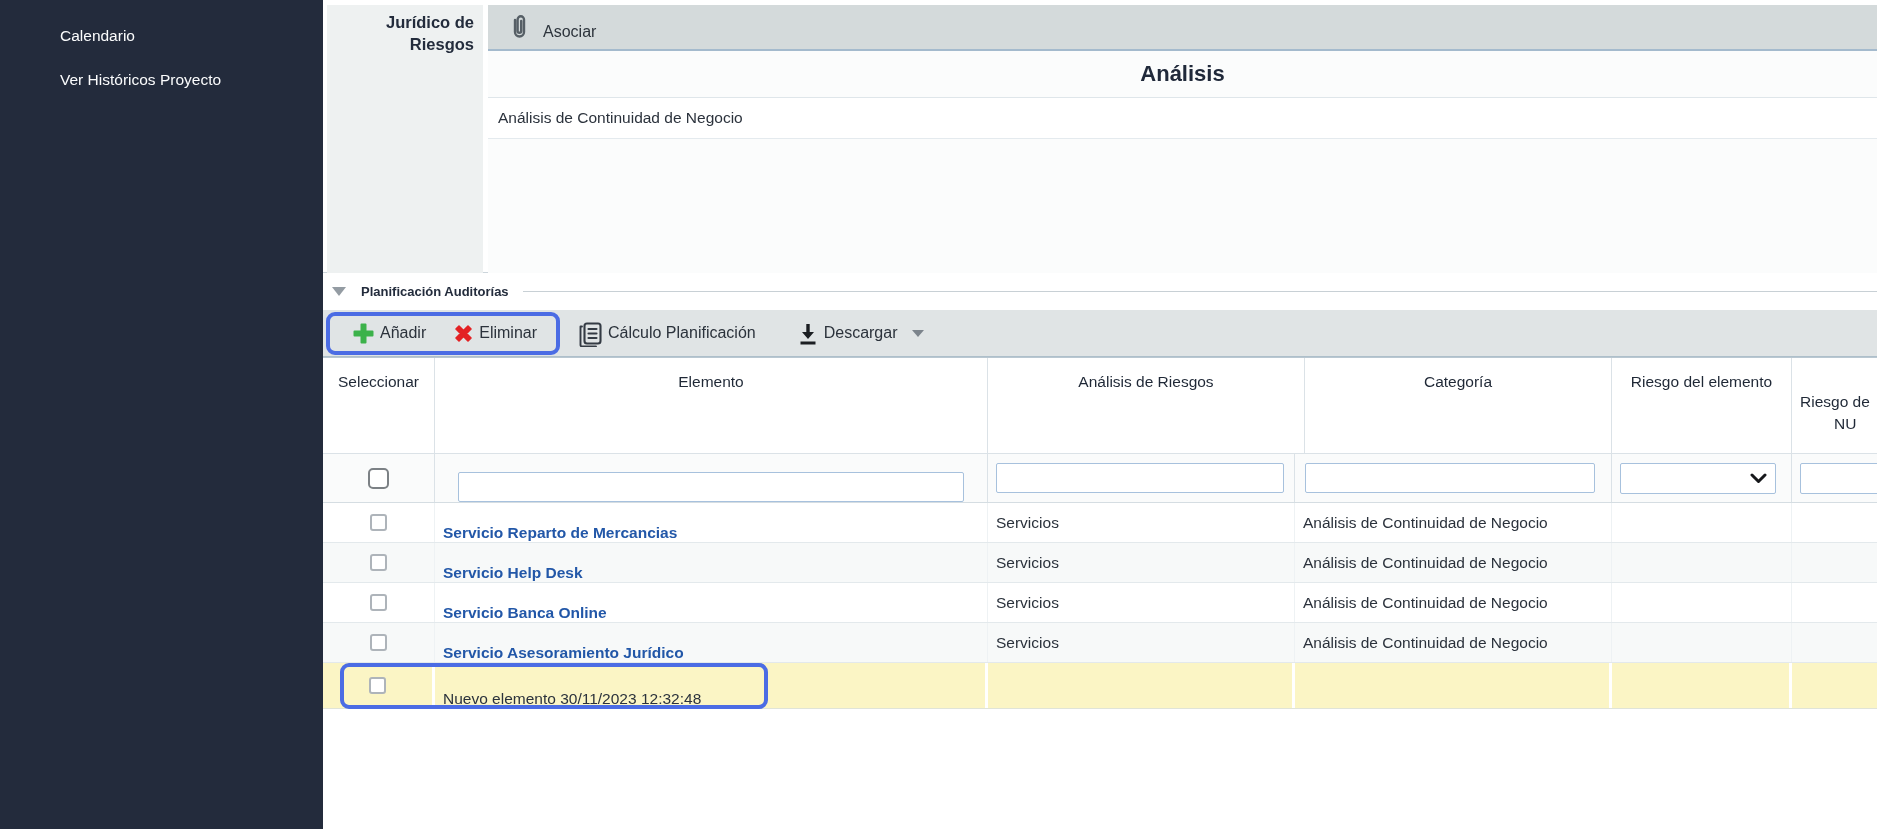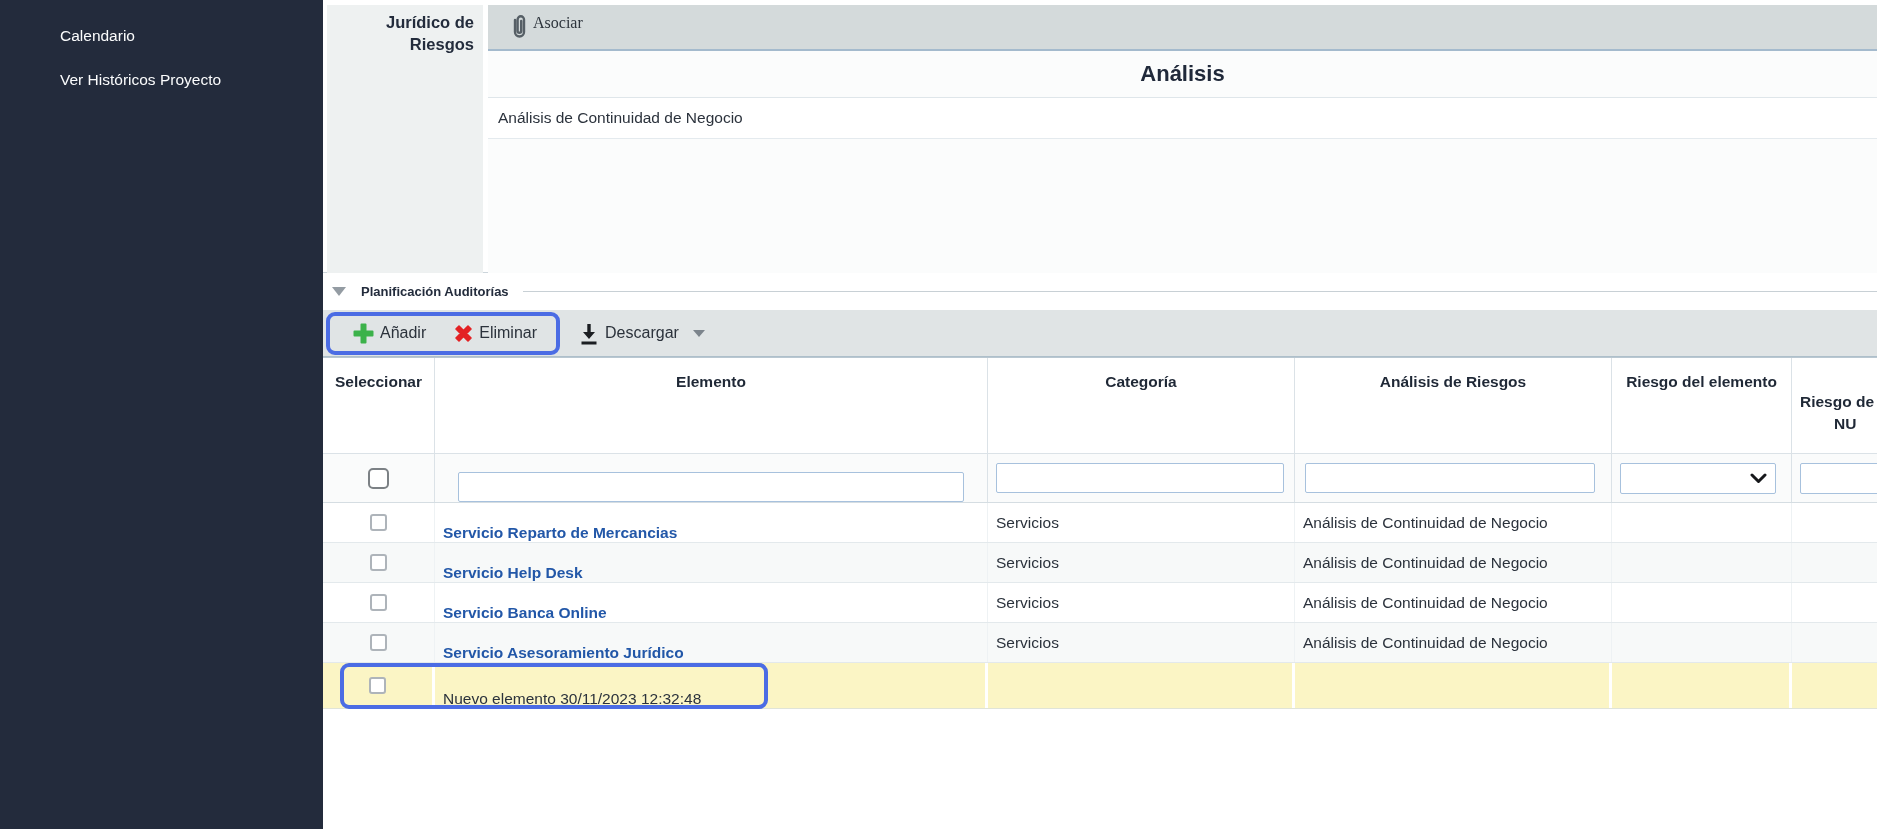--- a/index.html
+++ b/index.html
@@ -14,21 +14,21 @@
   
   .content{position:absolute;left:323px;top:0;width:1554px;height:829px;background:#fff;}
   
   .top-section{position:relative;height:273px;border-bottom:1px solid #ccd5db;background:#fff;}
   .risk-label{
     position:absolute;left:4px;top:5px;width:156px;height:268px;background:#eef1f1;
     text-align:right;padding:7px 9px 0 0;font-weight:bold;font-size:16.5px;color:#232c3c;line-height:1.32;
   }
   .risk-table{position:absolute;left:165px;top:5px;width:1389px;height:268px;background:#fbfcfc;}
   .asociar-bar{height:46px;background:#d4dadb;border-bottom:2px solid #a4bacd;display:flex;align-items:center;padding-left:12px;}
-  .asociar-btn{display:flex;align-items:flex-start;gap:4px;background:transparent;border:none;font-family:Liberation Serif, serif;font-size:16px;color:#2d343c;cursor:pointer;padding:4px 10px;}
+  .asociar-btn{display:flex;align-items:flex-end;gap:14px;background:transparent;border:none;font-family:Liberation Sans, sans-serif;font-size:16px;color:#2d343c;cursor:pointer;padding:4px 10px;}
   .risk-head{height:47px;display:flex;align-items:center;justify-content:center;font-weight:bold;font-size:22px;color:#20293a;border-bottom:1px solid #dfe6ea;background:#fbfcfc;}
   .risk-row{height:41px;display:flex;align-items:center;padding-left:10px;font-size:15.5px;color:#2b323c;border-bottom:1px solid #e4eaee;background:#fff;cursor:pointer;}
   
   .plan-section{position:relative;}
   .plan-title-row{height:37px;display:flex;align-items:center;padding-left:9px;background:#fff;}
   .tri-down{width:0;height:0;border-left:7px solid transparent;border-right:7px solid transparent;border-top:9px solid #949ca3;cursor:pointer;}
   .plan-title{font-size:13px;font-weight:bold;color:#232c3c;margin:0 0 0 15px;white-space:nowrap;}
   .title-rule{flex:1;height:1px;background:#c8d0d5;margin-left:14px;}
   .plan-toolbar{position:relative;height:47px;background:#e0e4e5;border-bottom:1px solid #aebfca;display:flex;align-items:center;padding-left:22px;}
   .tb-btn{display:flex;align-items:center;gap:4px;background:transparent;border:none;font-family:inherit;font-size:16px;color:#2b323b;cursor:pointer;padding:4px 6px;white-space:nowrap;}
@@ -45,21 +45,21 @@
   .t-row.data{height:40px;background:#fff;border-bottom:1px solid #e3e9ec;}
   .t-row.data.alt{background:#f7f9f9;}
   .t-row.data.new-row{height:46px;background:#fbf5c5;border-bottom:1px solid #e0e4d8;}
   .cell{flex:none;display:flex;align-items:center;overflow:hidden;}
   .c0{width:112px;justify-content:center;}
   .c1{width:553px;align-items:flex-end;}
   .c2{width:307px;}
   .c3{width:317px;}
   .c4{width:180px;}
   .c5{width:220px;}
-  .header .cell{align-items:flex-start;justify-content:center;padding-top:15px;font-weight:bold;font-size:15.5px;color:#1f2836;border-right:1px solid #dbe2e7;text-align:center;}
+  .header .cell{align-items:flex-start;justify-content:center;padding-top:15px;font-weight:normal;font-size:15.5px;color:#1f2836;border-right:1px solid #dbe2e7;text-align:center;}
   .header .c5{flex-direction:column;align-items:flex-start;padding-left:8px;line-height:1.45;}
   .header .c5 .l2{margin-left:34px;}
   .filter .cell{border-right:1px solid #dbe2e7;}
   .data .cell{border-right:1px solid #eef2f4;font-size:15.5px;color:#2b323c;}
   .new-row .cell{border-right:3px solid #ffffff;}
   .cell.pad{padding-left:8px;}
   .link{color:#2257a8;font-weight:bold;cursor:pointer;}
   
   .cbx{width:17px;height:17px;border:2px solid #aeb4ba;border-radius:3px;background:#fff;cursor:pointer;}
   .cbx.master{width:21px;height:21px;border:2px solid #7c8185;border-radius:5px;}
@@ -122,37 +122,49 @@
         <button class="tb-btn">
           <span class="icon">
             <svg width="23" height="23" viewBox="0 0 23 23">
               <path d="M4 7 L7 4 L11.5 8.5 L16 4 L19 7 L14.5 11.5 L19 16 L16 19 L11.5 14.5 L7 19 L4 16 L8.5 11.5 Z" fill="#e32124" stroke="#e32124" stroke-width="1.6" stroke-linejoin="round"></path>
             </svg>
           </span>
           <span>Eliminar</span>
         </button>
         <button class="tb-btn gap-lg">
           <span class="icon">
+            <svg width="27" height="27" viewBox="0 0 27 27" fill="none" stroke="#343b44" stroke-width="2.1" stroke-linejoin="round" stroke-linecap="round">
+              <rect x="7.5" y="3.5" width="16" height="20" rx="2.5"></rect>
+              <path d="M5 6.5 H3.5 V25 a1.5 1.5 0 0 0 1.5 1.5 H19" stroke-width="1.9"></path>
+              <line x1="11.5" y1="9" x2="19.5" y2="9"></line>
+              <line x1="11.5" y1="13.5" x2="19.5" y2="13.5"></line>
+              <line x1="11.5" y1="18" x2="19.5" y2="18"></line>
+            </svg>
+          </span>
+          <span>Cálculo Planificación</span>
+        </button>
+        <button class="tb-btn gap-lg">
+          <span class="icon">
             <svg width="24" height="25" viewBox="0 0 24 25">
               <path d="M10.3 3 h3.4 v8 h4.3 L12 18 L6 11 h4.3 z" fill="#1b1e22"></path>
               <rect x="4.5" y="20.5" width="15" height="3" fill="#1b1e22"></rect>
             </svg>
           </span>
           <span>Descargar</span>
           <span class="caret-down"></span>
         </button>
       </div>
 
       <div class="plan-table">
 
         <div class="t-row header">
           <div class="cell c0">Seleccionar</div>
           <div class="cell c1">Elemento</div>
+          <div class="cell c3">Análisis de Riesgos</div>
           <div class="cell c2">Categoría</div>
-          <div class="cell c3">Análisis de Riesgos</div>
           <div class="cell c4">Riesgo del elemento</div>
           <div class="cell c5">
             <span class="l1">Riesgo de</span>
             <span class="l2">NU</span>
           </div>
         </div>
 
         <div class="t-row filter">
           <div class="cell c0">
               <span class="cbx master"></span>

